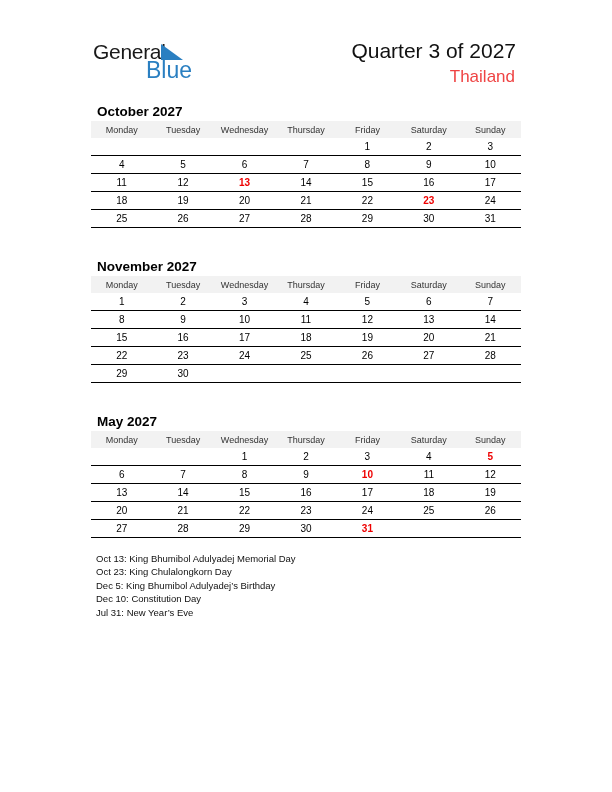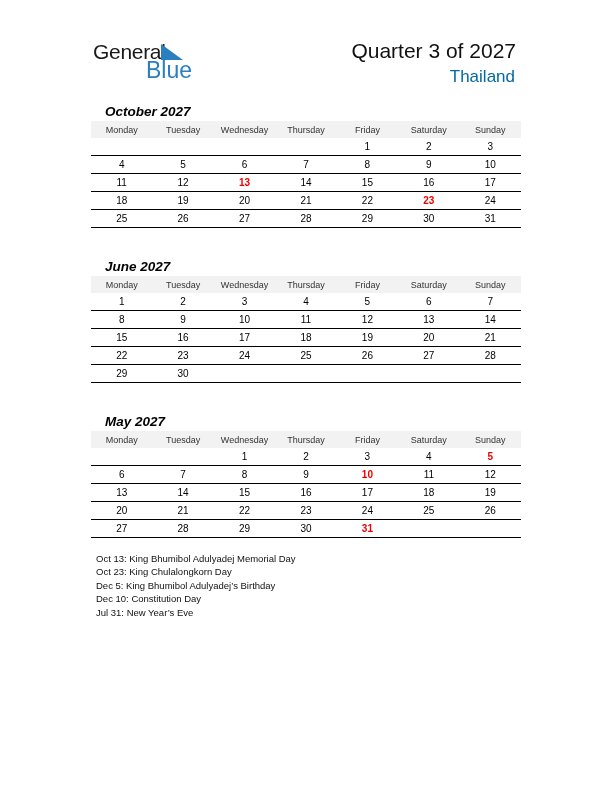--- a/index.html
+++ b/index.html
@@ -2,23 +2,23 @@
 <html><head>
 <meta charset="utf-8">
 <style>
   html, body { margin:0; padding:0; background:#fff; }
   body { width:612px; height:792px; position:relative; font-family:"Liberation Sans", sans-serif; color:#000; overflow:hidden; }
   .logo { position:absolute; left:93px; top:40px; width:100px; height:40px; }
   .logo .g { position:absolute; left:0; top:0; font-size:21px; color:#1a1a1a; letter-spacing:-0.3px; }
   .logo .b { position:absolute; left:53px; top:17px; font-size:23px; color:#2a7fc1; }
   .logo svg { position:absolute; left:68px; top:4px; }
   .qtitle { position:absolute; right:96px; top:39px; font-size:21px; color:#111; }
-  .country { position:absolute; right:97px; top:67px; font-size:17px; color:#0369a1; }
+  .country { position:absolute; right:97px; top:67px; font-size:17px; color:#ef4444; }
   .month { position:absolute; left:91px; width:430px; }
-  .month h2 { margin:0 0 0 14px; font-size:13.5px; font-weight:bold; height:18px; line-height:18px;font-style:italic; }
+  .month h2 { margin:0 0 0 6px; font-size:13.5px; font-weight:bold; height:18px; line-height:18px; }
   table { border-collapse:collapse; width:430px; table-layout:fixed; }
   th { background:#f2f2f2; font-weight:normal; font-size:9px; color:#333; height:17px; padding:0;text-align:center; }
   td { font-size:10px; text-align:center; height:17px; padding:0; border-bottom:1.2px solid #000; }
   td.hol { color:#e00; font-weight:bold; }
   .notes { position:absolute; left:96px; top:552px; font-size:9.5px; line-height:13.4px; color:#111; }
 </style>
 </head>
 <body>
 
 <div class="logo">
@@ -86,21 +86,21 @@
           <td class="">27</td>
           <td class="">28</td>
           <td class="">29</td>
           <td class="">30</td>
           <td class="">31</td>
         </tr>
       </tbody>
     </table>
   </div>
 <div class="month" id="m1" style="top:258px;">
-    <h2>June 2027</h2>
+    <h2>November 2027</h2>
     <table>
       <tbody>
         <tr>
           <th>Monday</th>
           <th>Tuesday</th>
           <th>Wednesday</th>
           <th>Thursday</th>
           <th>Friday</th>
           <th>Saturday</th>
           <th>Sunday</th>

